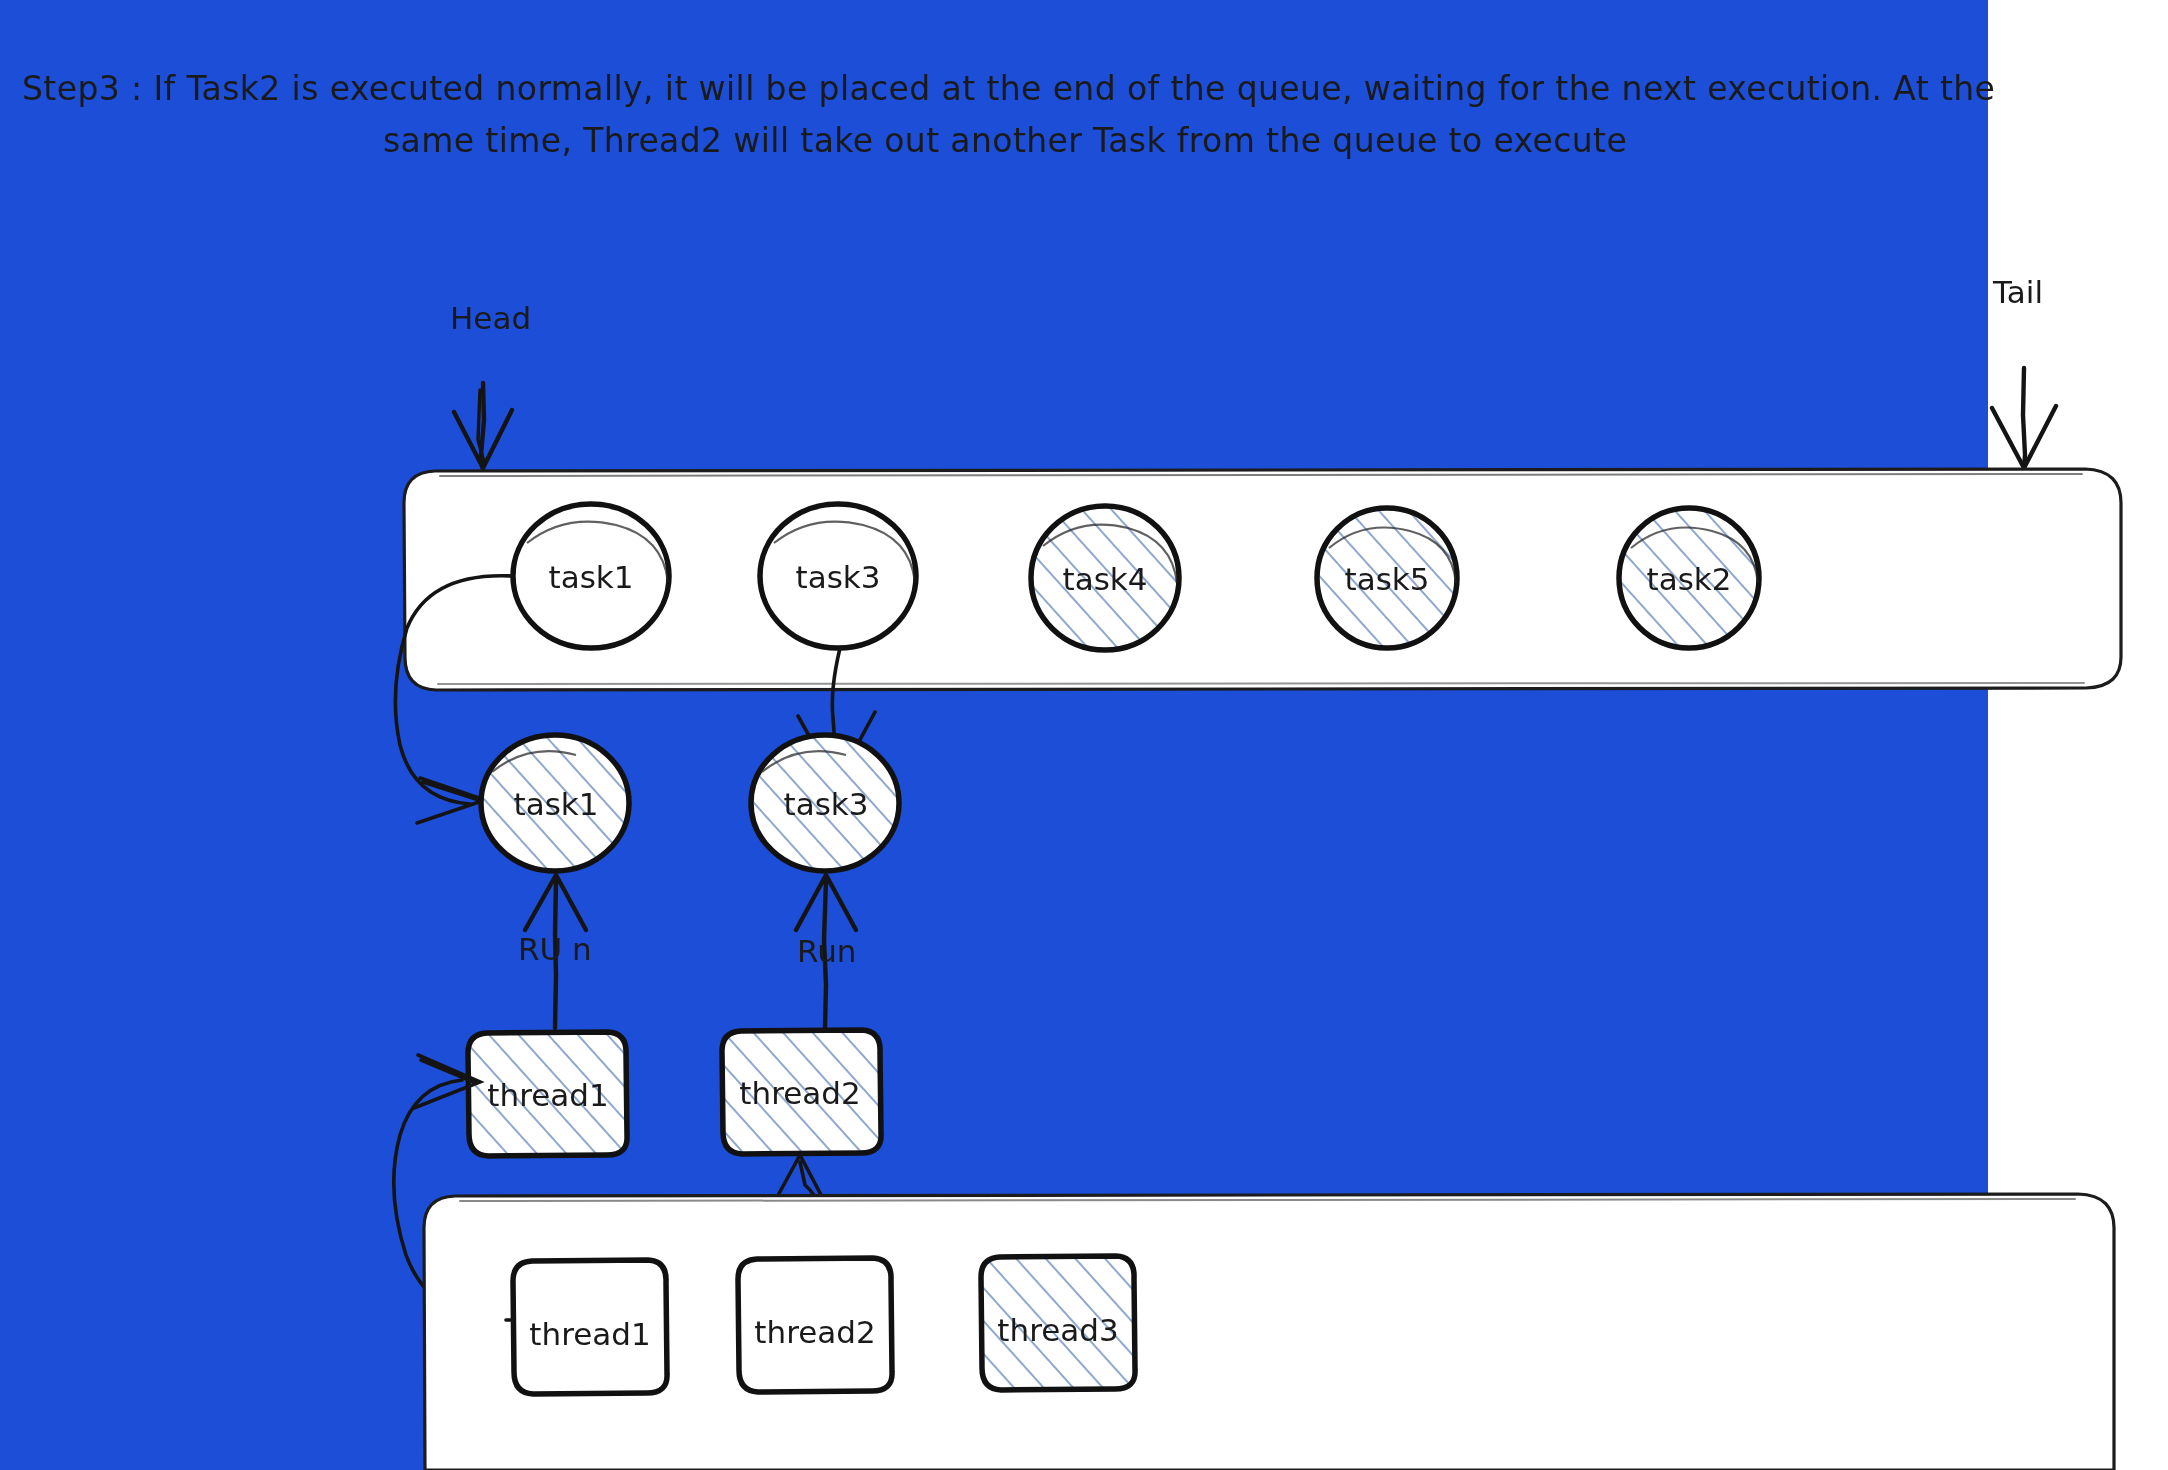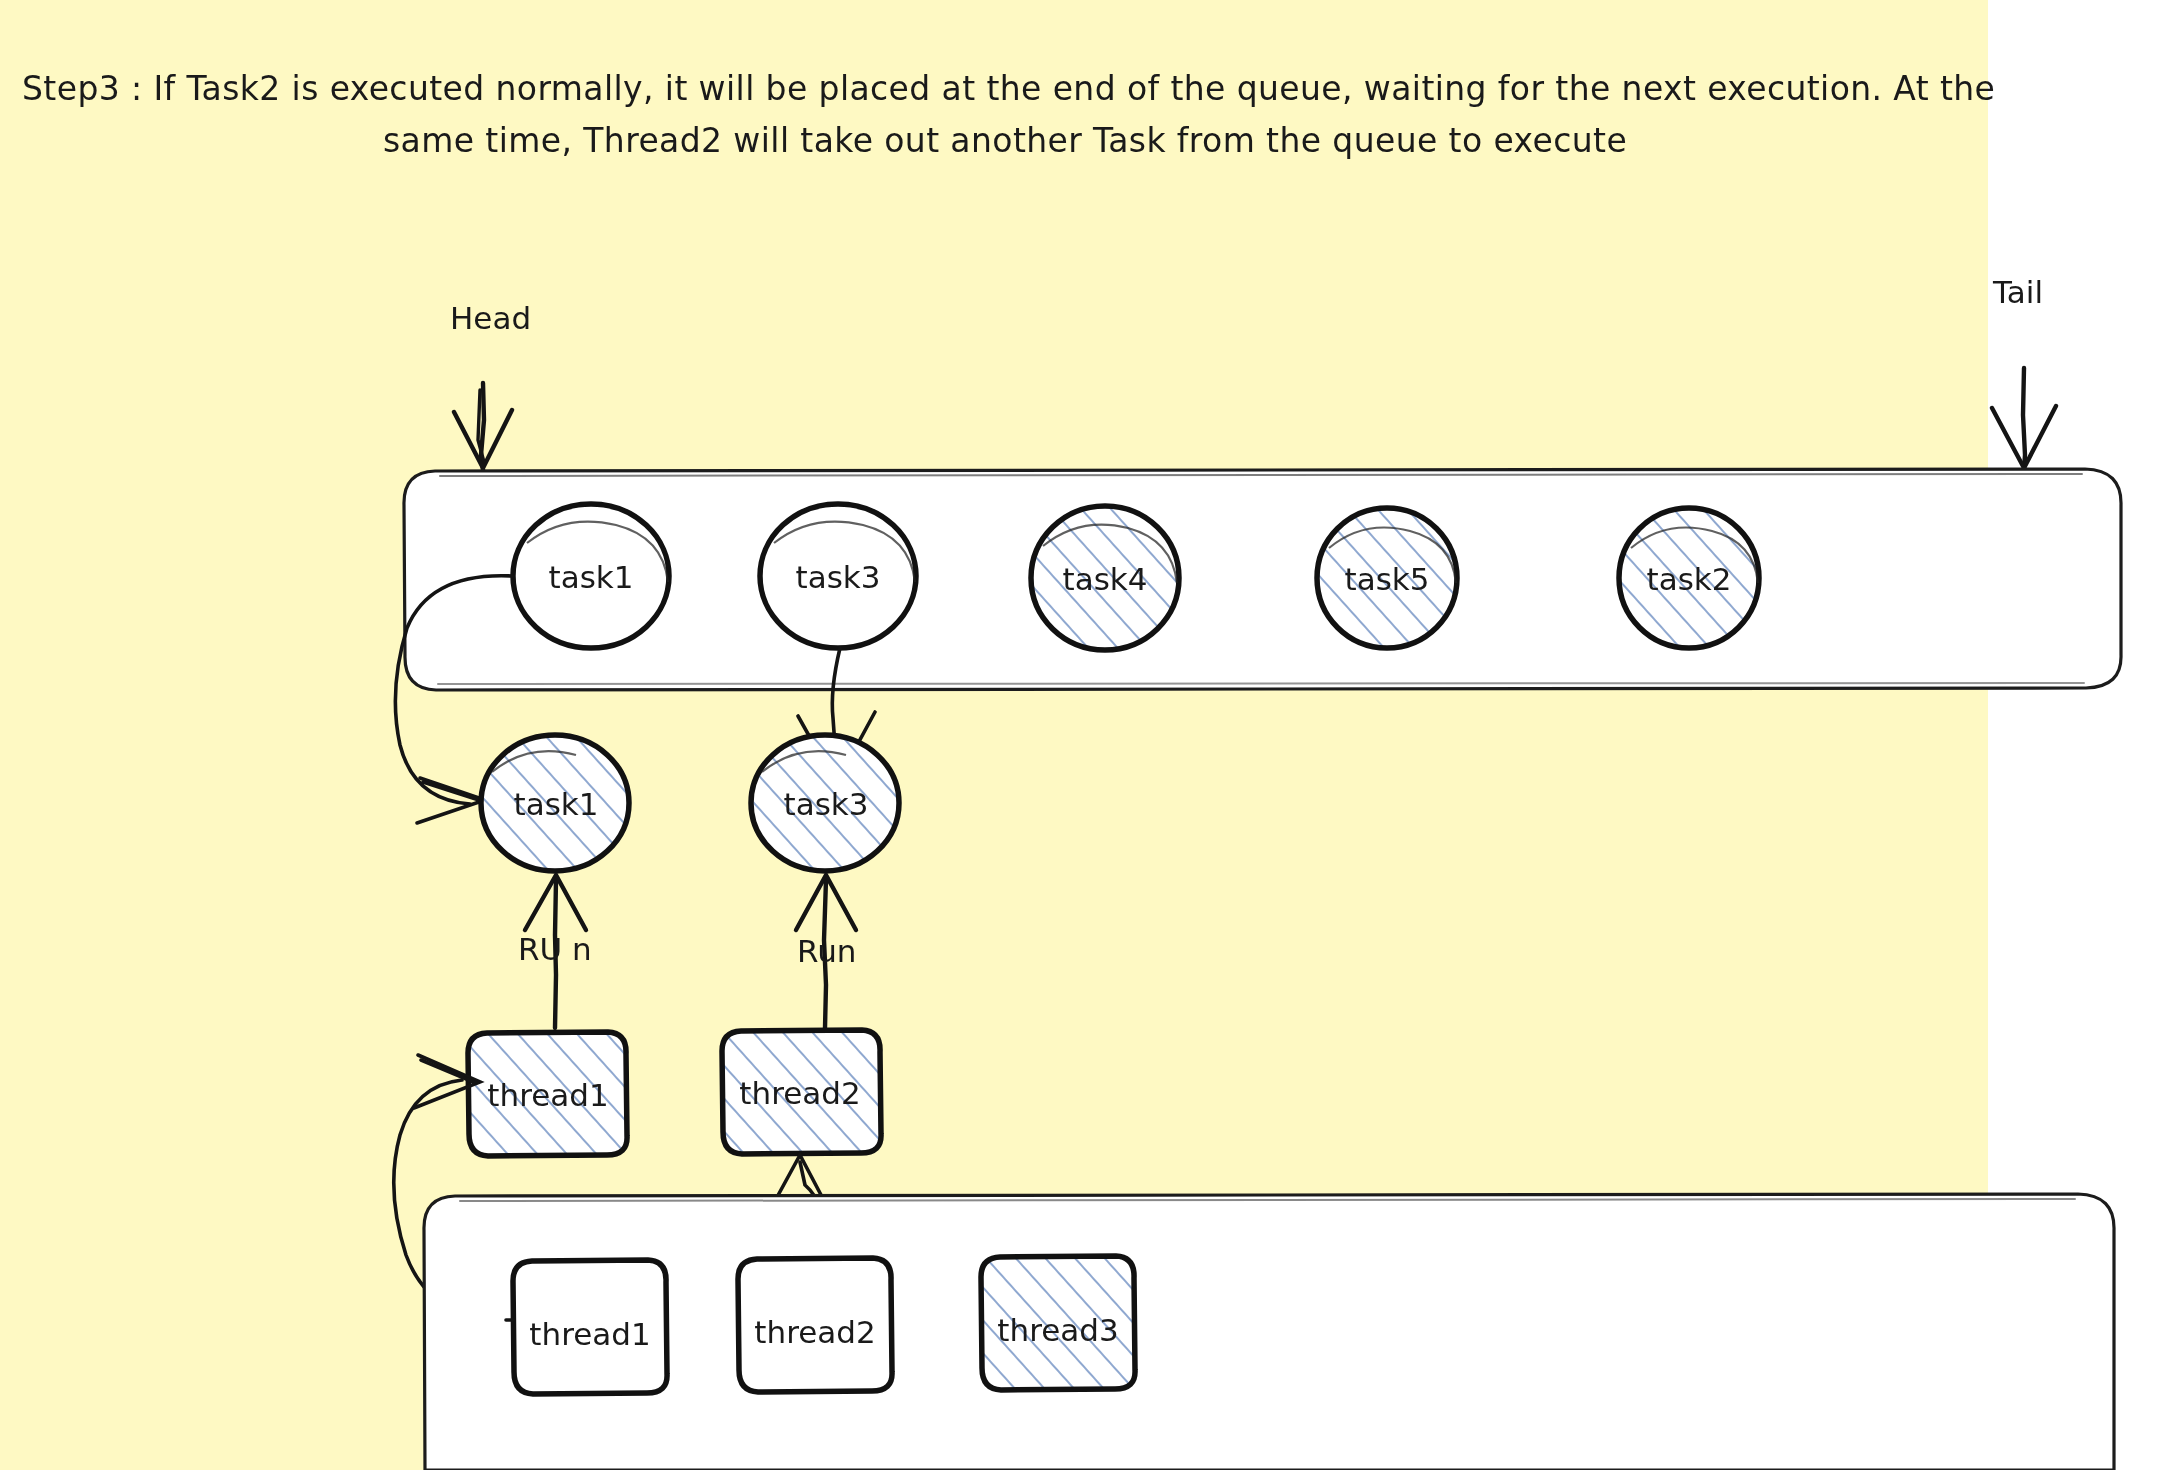--- a/index.html
+++ b/index.html
@@ -10,21 +10,21 @@
   body {
     width: 2168px;
     height: 1470px;
     overflow: hidden;
     font-family: "DejaVu Sans", sans-serif;
   }
   #stage {
     position: relative;
     width: 1988px;
     height: 1470px;
-    background: #fef9c3;
+    background: #1d4ed8;
   }
   svg.diagram {
     position: absolute;
     left: 0;
     top: 0;
     width: 2168px;
     height: 1470px;
   }
   .hand-text {
     font-family: "DejaVu Sans", sans-serif;

